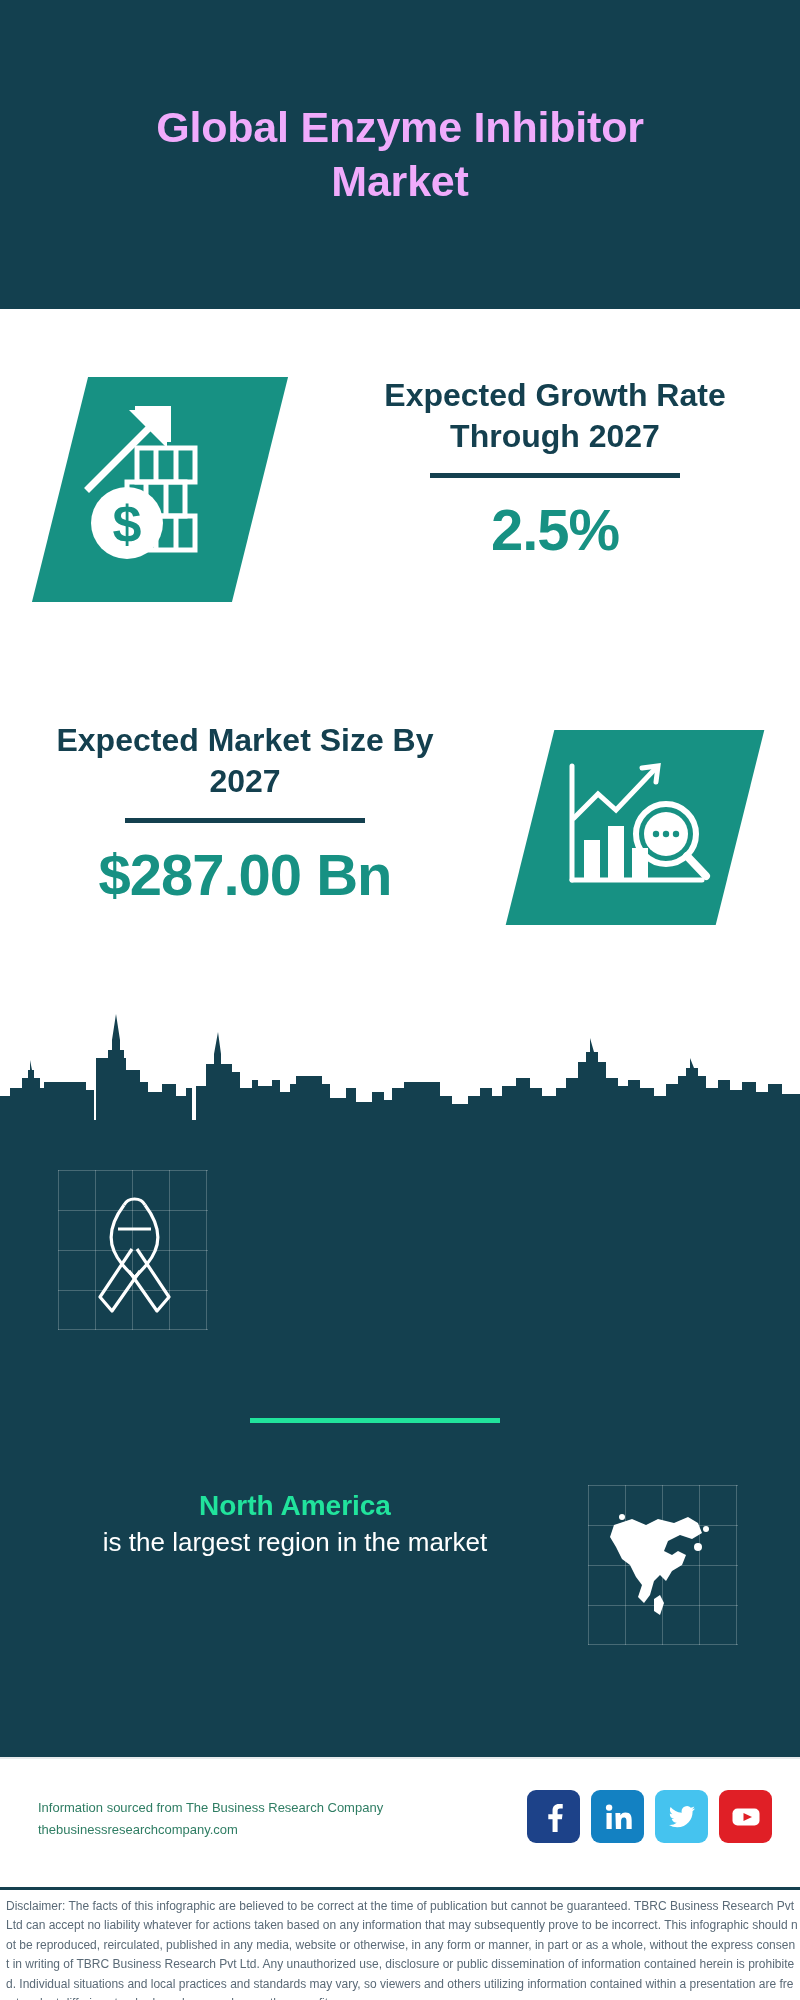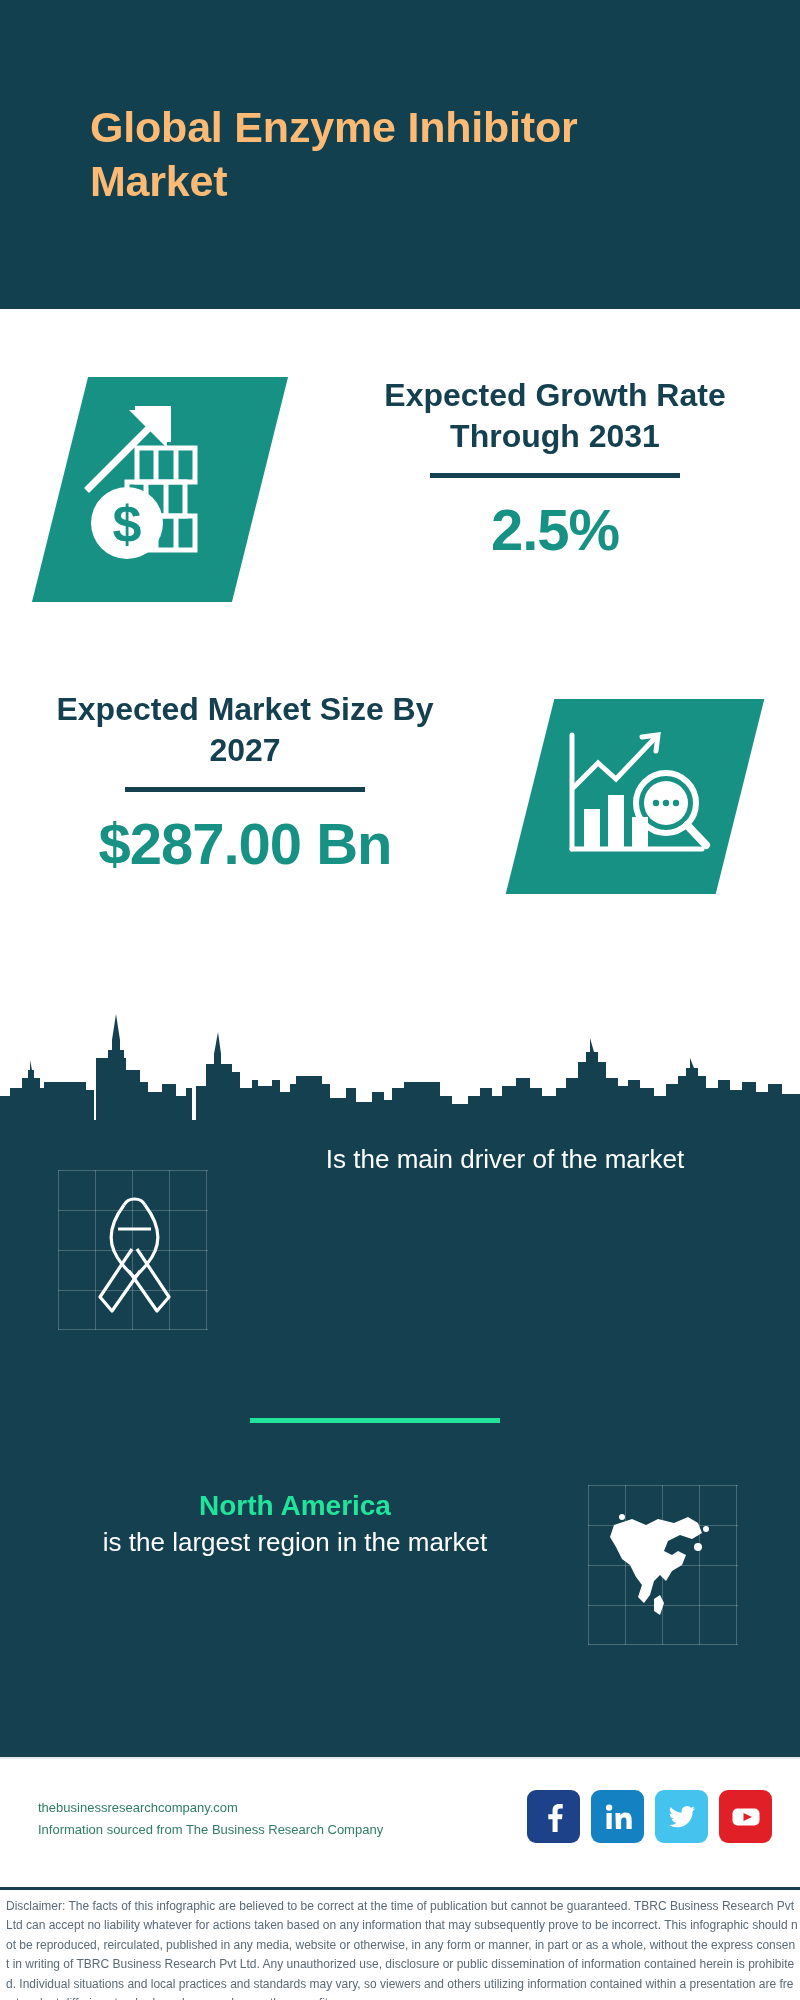--- a/index.html
+++ b/index.html
@@ -12,22 +12,22 @@
   }
   .page { width:800px; height:2000px; position:relative; background:#fff; }
 
   
   .header {
     position:absolute; left:0; top:0; width:800px; height:309px;
     background:#13404f;
     display:flex; align-items:center; justify-content:center;
   }
   .header-title {
-    color:#fdba74; font-size:43px; font-weight:bold; line-height:1.25;
-    letter-spacing:-0.2px; width:620px;
+    color:#f0abfc; font-size:43px; font-weight:bold; line-height:1.25;
+    text-align:center; letter-spacing:-0.2px; width:620px;
   }
 
   
   .stat1 { position:absolute; left:0; top:330px; width:800px; height:330px; }
   .paral {
     position:absolute;
     background:#179183;
     transform:skewX(-14deg);
   }
   .paral-1 { left:60px; top:47px; width:200px; height:225px; }
@@ -40,21 +40,21 @@
     color:#14404f; font-size:32px; font-weight:bold; line-height:1.28;
   }
   .divider-dark {
     width:250px; height:5px; background:#14404f; margin:16px auto 0 auto;
   }
   .stat-value-teal {
     color:#179183; font-size:58px; font-weight:bold; margin-top:18px; letter-spacing:-1px;
   }
 
   
-  .stat2 { position:absolute; left:0; top:659px; width:800px; height:300px; }
+  .stat2 { position:absolute; left:0; top:690px; width:800px; height:300px; }
   .paral-2 { right:60px; top:40px; width:210px; height:195px; }
   .icon-chart {
     position:absolute; right:78px; top:58px; width:172px; height:160px;
   }
   .stat2-text { position:absolute; left:35px; top:30px; width:420px; text-align:center; }
   .divider-dark-2 { width:240px; height:5px; background:#14404f; margin:16px auto 0 auto; }
 
   
   .darkbody {
     position:absolute; left:0; top:1120px; width:800px; height:637px;
@@ -140,21 +140,21 @@
         <line x1="71" y1="90" x2="71" y2="124"></line>
         <line x1="91" y1="90" x2="91" y2="124"></line>
         <rect x="62" y="124" width="58" height="34"></rect>
         <line x1="81" y1="124" x2="81" y2="158"></line>
         <line x1="101" y1="124" x2="101" y2="158"></line>
       </g>
       <circle cx="52" cy="131" r="36" fill="#ffffff"></circle>
       <text x="52" y="150" font-family="Liberation Sans, sans-serif" font-size="52" font-weight="bold" fill="#179183" text-anchor="middle">$</text>
     </svg>
     <div class="stat1-text">
-      <div class="stat-label">Expected Growth Rate Through 2031</div>
+      <div class="stat-label">Expected Growth Rate Through 2027</div>
       <div class="divider-dark"></div>
       <div class="stat-value-teal">2.5%</div>
     </div>
   </div>
 
   <div class="stat2">
     <div class="paral paral-2"></div>
     <svg class="icon-chart" viewBox="0 0 172 160">
       <g fill="none" stroke="#ffffff" stroke-width="5" stroke-linecap="round">
         <polyline points="24,70 48,46 66,62 104,22"></polyline>
@@ -218,21 +218,20 @@
         <g fill="none" stroke="#ffffff" stroke-width="3.2" stroke-linejoin="round">
           <path d="M42 18 C30 34 26 50 32 64 C36 74 44 82 52 90"></path>
           <path d="M63 18 C75 34 79 50 73 64 C69 74 61 82 53 90"></path>
           <path d="M42 18 C46 10 59 10 63 18"></path>
           <line x1="36" y1="42" x2="69" y2="42"></line>
           <path d="M50 62 L18 110 L30 124 L58 84"></path>
           <path d="M55 62 L87 110 L75 124 L47 84"></path>
         </g>
       </svg>
       <div class="fact-text" style="left:270px; top:0px; width:470px;">
-        <div class="fact-sub">Is the main driver of the market</div>
       </div>
     </div>
 
     <div class="mid-divider"></div>
 
     <div class="fact fact-region">
       <div class="gridbox" style="right:62px; top:10px;">
         <div class="gl" style="left:0;   top:0; width:1px; height:160px;"></div>
         <div class="gl" style="left:37px;top:0; width:1px; height:160px;"></div>
         <div class="gl" style="left:74px;top:0; width:1px; height:160px;"></div>
@@ -258,22 +257,22 @@
       <div class="fact-text" style="left:60px; top:13px; width:470px;">
         <div class="fact-hl" style="font-size:28px;">North America</div>
         <div class="fact-sub">is the largest region in the market</div>
       </div>
     </div>
   </div>
 
   <div class="footer">
     <div class="footer-rule-top"></div>
     <div class="src-text">
+      <div>Information sourced from The Business Research Company</div>
       <div>thebusinessresearchcompany.com</div>
-      <div>Information sourced from The Business Research Company</div>
     </div>
     <div class="socials">
       <div class="sq sq-fb">
         <svg width="30" height="30" viewBox="0 0 30 30">
             <path fill="#fff" d="M18.6 30V17.2h4.3l.65-5h-4.95V9.0c0-1.45.4-2.44 2.48-2.44h2.64V2.1C23.27 2.0 21.7 1.9 19.9 1.9c-3.77 0-6.35 2.3-6.35 6.52v3.78H9.3v5h4.25V30z"></path>
           </svg>
       </div>
       <div class="sq sq-li">
         <svg width="30" height="30" viewBox="0 0 30 30">
           <rect x="3.5" y="11" width="5.2" height="16" fill="#fff"></rect>

